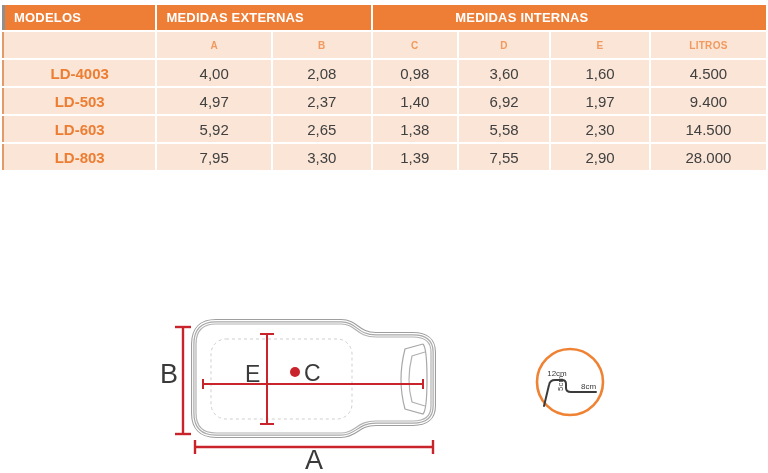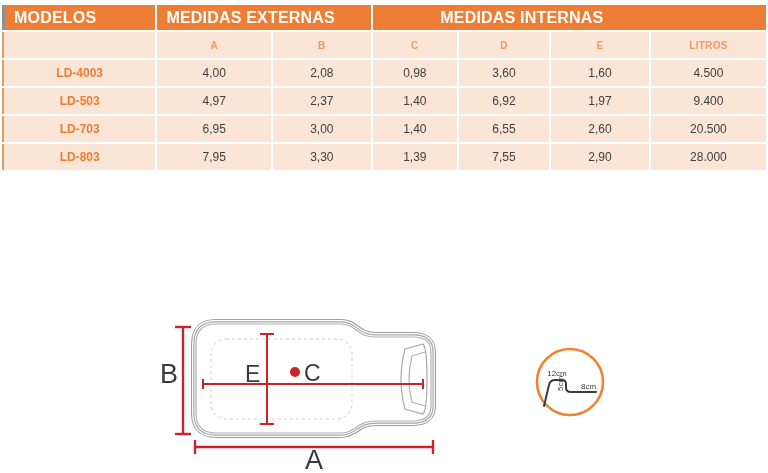--- a/index.html
+++ b/index.html
@@ -6,30 +6,30 @@
   .screen{
     position:relative;width:768px;height:473px;background:#ffffff;
     font-family:"Liberation Sans",sans-serif;overflow:hidden;
   }
   table.spec{
     position:absolute;left:0;top:3px;width:768px;
     border-collapse:separate;border-spacing:2px;table-layout:fixed;
   }
   th,td{padding:0;margin:0;vertical-align:middle;text-align:center;overflow:hidden;white-space:nowrap;}
   tr.main-header th{
-    background:#EE7E35;color:#ffffff;font-size:16px;font-weight:bold;
+    background:#EE7E35;color:#ffffff;font-size:13px;font-weight:bold;
     height:25px;text-align:left;padding-left:9px;letter-spacing:.2px;
   }
   tr.main-header th.cell-modelos{border-left:3px solid #8f8f8f;}
   tr.main-header th.cell-internas{text-align:center;padding-left:0;padding-right:95px;margin-top:8px;}
   tr.sub-header th{
     background:#FBE5D7;color:#F09A5F;font-size:10px;font-weight:bold;height:26px;letter-spacing:.3px;
   }
   tr.sub-header th.cell-empty{border-left:2px solid #E09A6B;}
-  tbody td{background:#FBE5D7;color:#404040;font-size:12px;height:26px;}
+  tbody td{background:#FBE5D7;color:#404040;font-size:15px;height:26px;}
   tbody td.model{color:#ED7D31;font-weight:bold;border-left:2px solid #E09A6B;}
   .diagram{position:absolute;}
 </style>
 </head>
 <body>
 
 <div class="screen">
 
   <table class="spec">
     <colgroup>
@@ -70,27 +70,27 @@
       <tr>
         <td class="model">LD-503</td>
         <td>4,97</td>
         <td>2,37</td>
         <td>1,40</td>
         <td>6,92</td>
         <td>1,97</td>
         <td>9.400</td>
       </tr>
       <tr>
-        <td class="model">LD-703</td>
-        <td>6,95</td>
-        <td>3,00</td>
-        <td>1,40</td>
-        <td>6,55</td>
-        <td>2,60</td>
-        <td>20.500</td>
+        <td class="model">LD-603</td>
+        <td>5,92</td>
+        <td>2,65</td>
+        <td>1,38</td>
+        <td>5,58</td>
+        <td>2,30</td>
+        <td>14.500</td>
       </tr>
       <tr>
         <td class="model">LD-803</td>
         <td>7,95</td>
         <td>3,30</td>
         <td>1,39</td>
         <td>7,55</td>
         <td>2,90</td>
         <td>28.000</td>
       </tr>

